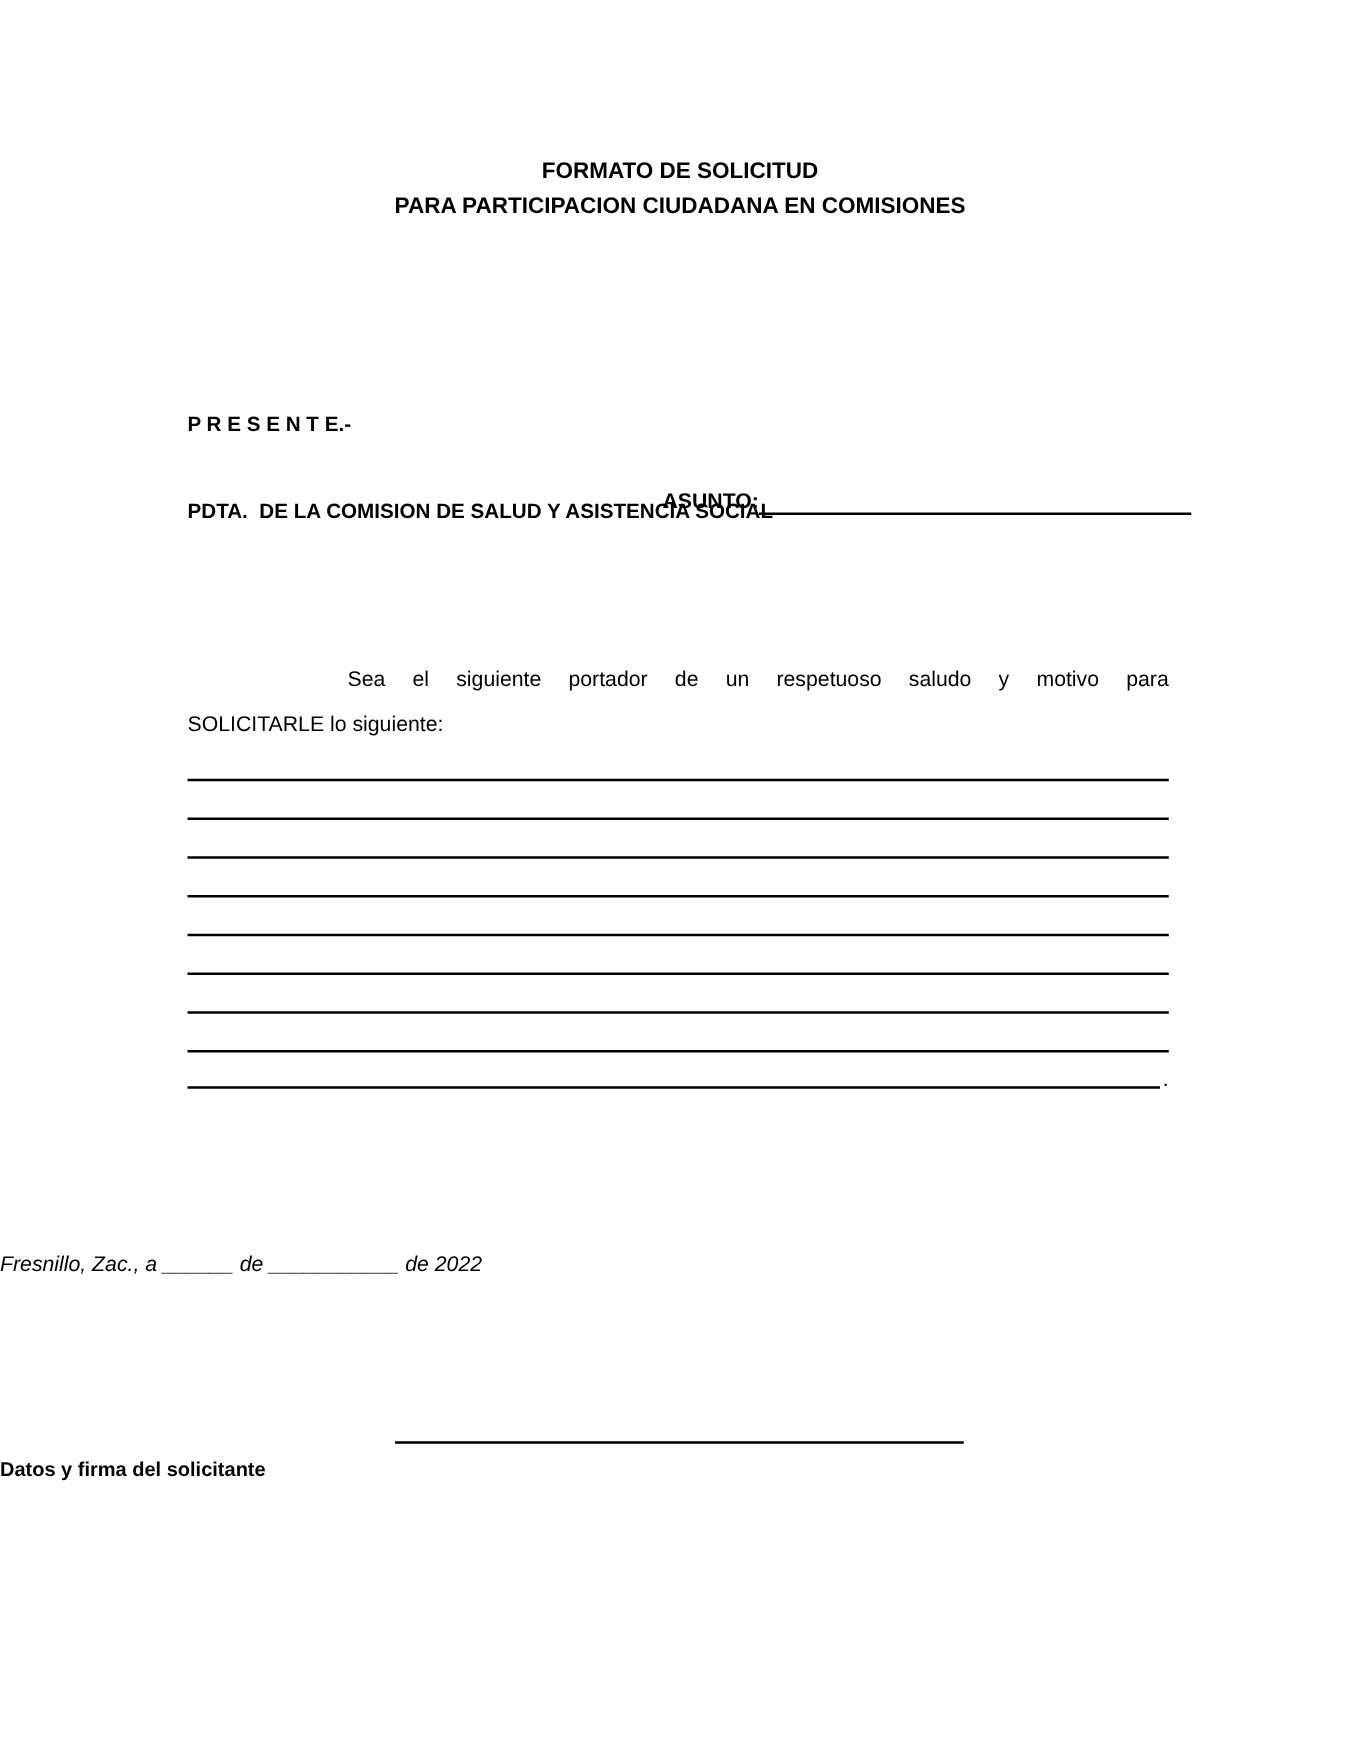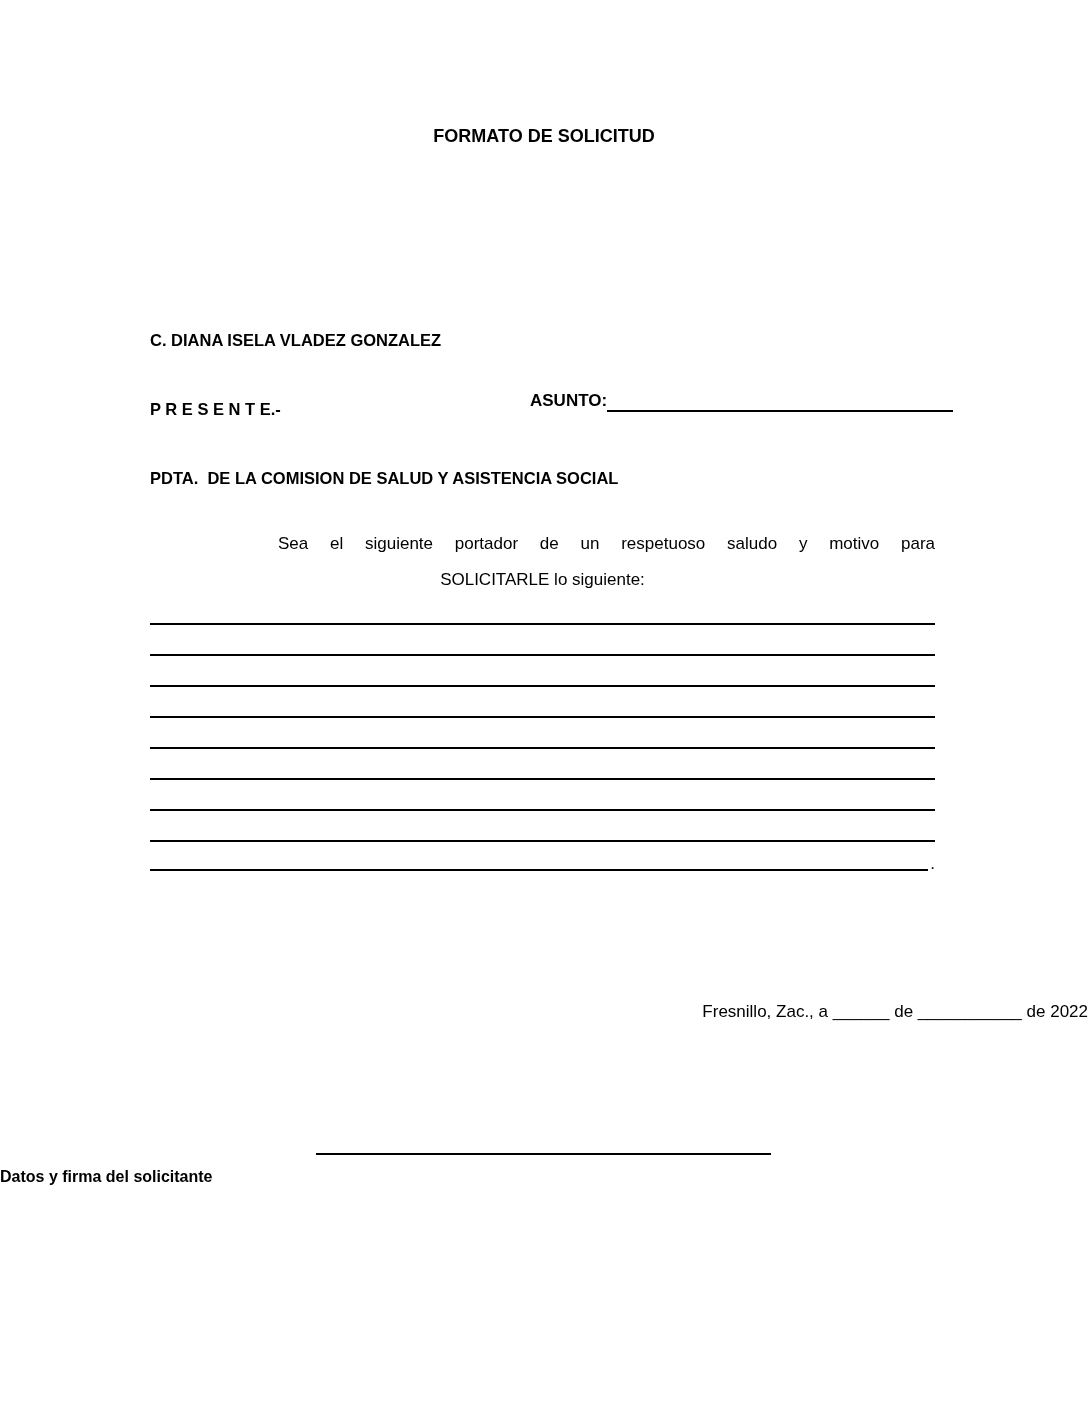--- a/index.html
+++ b/index.html
@@ -70,21 +70,21 @@
     right: 153px;
     font-size: 17px;
     line-height: 36px;
   }
   .body-line1 {
     text-align: justify;
     text-align-last: justify;
     text-indent: 128px;
   }
   .body-line2 {
-    text-align: center;
+    text-align: left;
   }
 
   
   .writing-lines {
     position: absolute;
     top: 594px;
     left: 150px;
     right: 153px;
   }
   .writing-line {
@@ -107,22 +107,23 @@
     padding-left: 2px;
     line-height: 14px;
   }
 
   
   .date-line {
     position: absolute;
     top: 1002px;
     left: 0;
     right: 0;
-    text-align: right;
+    text-align: left;
     font-size: 17px;
+    font-style: italic;
   }
 
   
   .sig-rule {
     position: absolute;
     top: 1153px;
     left: 316px;
     width: 455px;
     border-top: 2px solid #000;
   }
@@ -136,24 +137,24 @@
     font-size: 16px;
   }
 </style>
 </head>
 <body>
 
 <div class="page">
 
   <div class="title-block">
     <div>FORMATO DE SOLICITUD</div>
+    <div>PARA PARTICIPACION CIUDADANA EN COMISIONES</div>
   </div>
 
   <div class="addressee">
-    <div>C. DIANA ISELA VLADEZ GONZALEZ</div>
     <div>P R E S E N T E.-</div>
     <div>PDTA.  DE LA COMISION DE SALUD Y ASISTENCIA SOCIAL</div>
   </div>
 
   <div class="asunto-row">
     <span class="asunto-label">ASUNTO:</span>
     <span class="asunto-rule"></span>
   </div>
 
   <div class="body-par">

